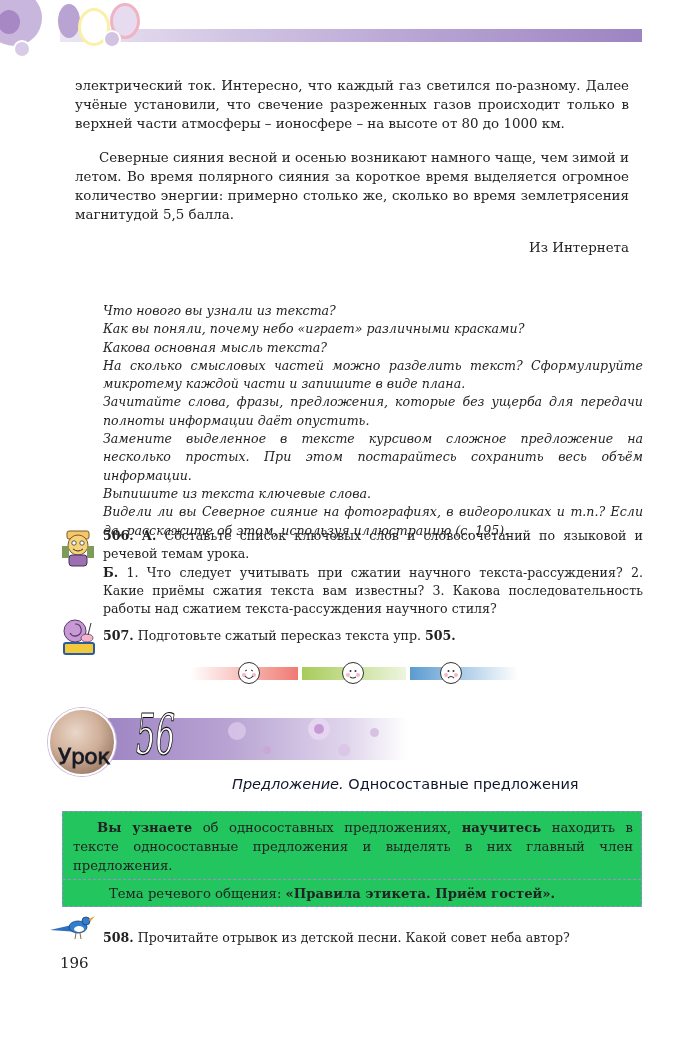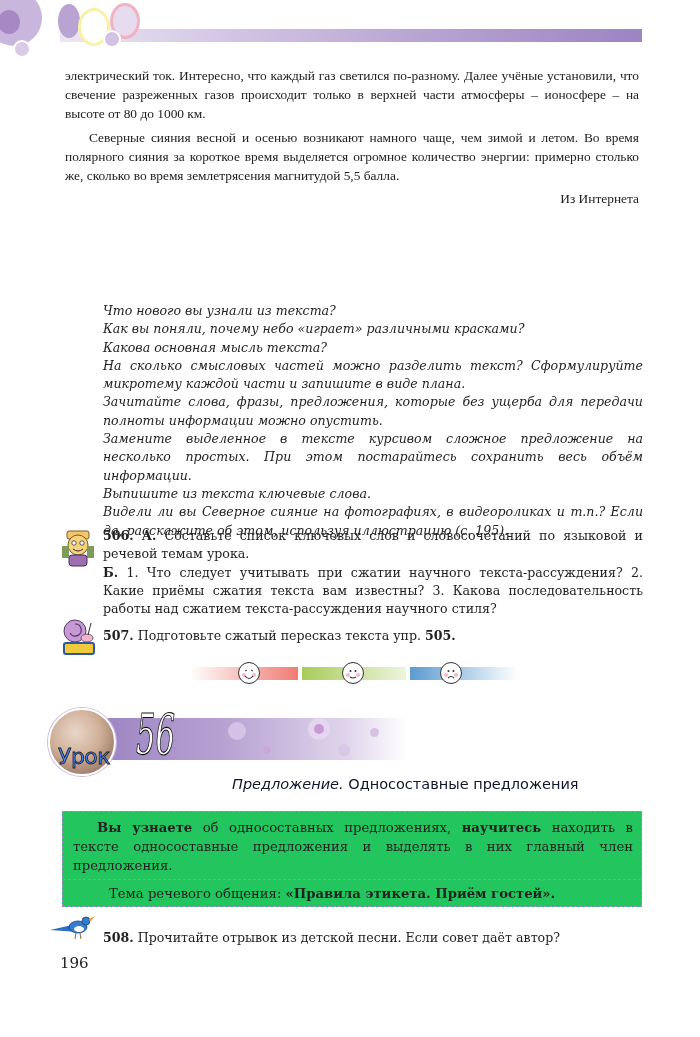--- a/index.html
+++ b/index.html
@@ -4,21 +4,21 @@
 <style>
   html, body { margin: 0; padding: 0; background: #fff; }
   body { width: 700px; height: 1037px; position: relative; overflow: hidden;
          font-family: "DejaVu Serif", "Liberation Serif", serif; color: #222; }
   .header-band { position: absolute; left: 0; top: 0; width: 700px; height: 60px; }
   .header-bar { position: absolute; left: 60px; top: 29px; width: 582px; height: 13px;
                 background: linear-gradient(90deg, #ece6f3 0%, #d6cae6 25%, #b9a6d4 60%, #9d84c2 100%); }
   .circ { position: absolute; border-radius: 50%; }
   .text { position: absolute; left: 61px; width: 582px; font-size: 13.4px; line-height: 19.2px;
           text-align: justify; }
-  .p { margin: 4px; font-family: Liberation Serif, serif; }
+  .p { margin: 14px; }
   .indent { text-indent: 24px; }
   .italic { font-style: italic; }
   .right { text-align: right; }
   .questions { position: absolute; left: 103px; width: 540px; font-size: 12.6px; line-height: 18.3px;
                text-align: justify; }
   .questions .q { margin: 0; font-style: italic; }
   .ex { position: absolute; left: 103px; width: 540px; font-size: 12.6px; line-height: 18.3px;
         text-align: justify; }
   .ex b { font-weight: bold; }
   .icon-box { position: absolute; }
@@ -26,21 +26,21 @@
   .mood { position: absolute; top: 5px; height: 13px; }
   .face { position: absolute; top: 0; width: 22px; height: 22px; border-radius: 50%;
           background: #fff; border: 1.5px solid #333; box-sizing: border-box; }
   .lesson { position: absolute; left: 48px; top: 700px; width: 600px; height: 80px; }
   .lesson-band { position: absolute; left: 60px; top: 18px; width: 300px; height: 42px;
                  background: linear-gradient(90deg, #9f86c3 0%, #b8a3d3 40%, #e0d6ec 80%, rgba(255,255,255,0) 100%); }
   .lesson-photo { position: absolute; left: 0; top: 8px; width: 64px; height: 64px; border-radius: 50%;
                   background: radial-gradient(circle at 40% 35%, #e9d7c8 0%, #cfae98 45%, #9a7a66 80%);
                   border: 2px solid #fff; box-shadow: 0 0 0 1px #c9b8dd; }
   .lesson-word { position: absolute; left: 10px; top: 44px; font-family: "DejaVu Sans", sans-serif;
-                 font-size: 22px; color: #3b82f6; -webkit-text-stroke: 0.8px #222; letter-spacing: -0.5px; }
+                 font-size: 22px; color: #0f172a; -webkit-text-stroke: 0.8px #222; letter-spacing: -0.5px; }
   .lesson-num { position: absolute; left: 88px; top: 2px; font-family: "DejaVu Serif", serif; font-style: italic;
                 font-size: 56px; color: #fff; -webkit-text-stroke: 1.2px #111; transform: scaleX(0.55); transform-origin: left; }
   .lesson-title { position: absolute; left: 232px; top: 776px; font-family: "DejaVu Sans", sans-serif;
                   font-size: 14.5px; color: #0f172a; }
   .lesson-title i { font-style: italic; }
   .goal-box { position: absolute; left: 62px; top: 811px; width: 580px; height: 96px;
               background: #22c55e; border: 1.5px dashed #a38bd0; box-sizing: border-box; }
   .goal-top { padding: 6px 8px 4px 10px; font-size: 13.2px; line-height: 19px; text-align: justify; }
   .goal-sep { border-top: 1.5px dashed #a38bd0; }
   .goal-bottom { padding: 4px 22px; font-size: 13.2px; line-height: 19px; text-indent: 24px; }
@@ -64,21 +64,21 @@
   <p class="p">электрический ток. Интересно, что каждый газ светился по-разному. Далее учёные установили, что свечение разреженных газов происходит только в верхней части атмосферы – ионосфере – на высоте от 80 до 1000 км.</p>
   <p class="p indent">Северные сияния весной и осенью возникают намного чаще, чем зимой и летом. Во время полярного сияния за короткое время выделяется огромное количество энергии: примерно столько же, сколько во время землетрясения магнитудой 5,5 балла.</p>
   <p class="p right" style="margin-top:4px;">Из Интернета</p>
 </div>
 
 <div class="questions" style="top:302px;">
   <p class="q">Что нового вы узнали из текста?</p>
   <p class="q">Как вы поняли, почему небо «играет» различными красками?</p>
   <p class="q">Какова основная мысль текста?</p>
   <p class="q">На сколько смысловых частей можно разделить текст? Сформулируйте микротему каждой части и запишите в виде плана.</p>
-  <p class="q">Зачитайте слова, фразы, предложения, которые без ущерба для передачи полноты информации можно опустить.</p>
+  <p class="q">Зачитайте слова, фразы, предложения, которые без ущерба для передачи полноты информации даёт опустить.</p>
   <p class="q">Замените выделенное в тексте курсивом сложное предложение на несколько простых. При этом постарайтесь сохранить весь объём информации.</p>
   <p class="q">Выпишите из текста ключевые слова.</p>
   <p class="q">Видели ли вы Северное сияние на фотографиях, в видеороликах и т.п.? Если да, расскажите об этом, используя иллюстрацию (с. 195).</p>
 </div>
 
 <div class="icon-box" style="left:60px;top:528px;width:36px;height:40px;">
   <svg width="36" height="40" viewBox="0 0 36 40">
     <rect x="7" y="3" width="22" height="8" rx="2" fill="#f4c76a" stroke="#7a5a2a" stroke-width="1"></rect>
     <circle cx="18" cy="17" r="10" fill="#f6d27a" stroke="#7a5a2a" stroke-width="1"></circle>
     <circle cx="14" cy="15" r="2.2" fill="#fff" stroke="#333" stroke-width="0.8"></circle>
@@ -170,16 +170,16 @@
   <svg width="50" height="32" viewBox="0 0 50 32">
     <path d="M2 18 L24 13 L30 20 Z" fill="#2f6fc0"></path>
     <ellipse cx="30" cy="15" rx="9" ry="6" fill="#2f7ed0" stroke="#1a3f70" stroke-width="0.8"></ellipse>
     <circle cx="38" cy="9" r="4" fill="#2f7ed0" stroke="#1a3f70" stroke-width="0.8"></circle>
     <path d="M41 7 L47 4 L42 10 Z" fill="#f0a030"></path>
     <ellipse cx="31" cy="17" rx="5" ry="3" fill="#fff"></ellipse>
     <path d="M28 21 L27 27 M32 21 L33 27" stroke="#8a6a3a" stroke-width="1"></path>
   </svg>
 </div>
 <div class="ex" style="top:929px;">
-  <b>508.</b> <span>Прочитайте отрывок из детской песни. Если совет даёт автор?</span>
+  <b>508.</b> <span>Прочитайте отрывок из детской песни. Какой совет неба автор?</span>
 </div>
 
 <div class="page-num">196</div>
 
 </body></html>

